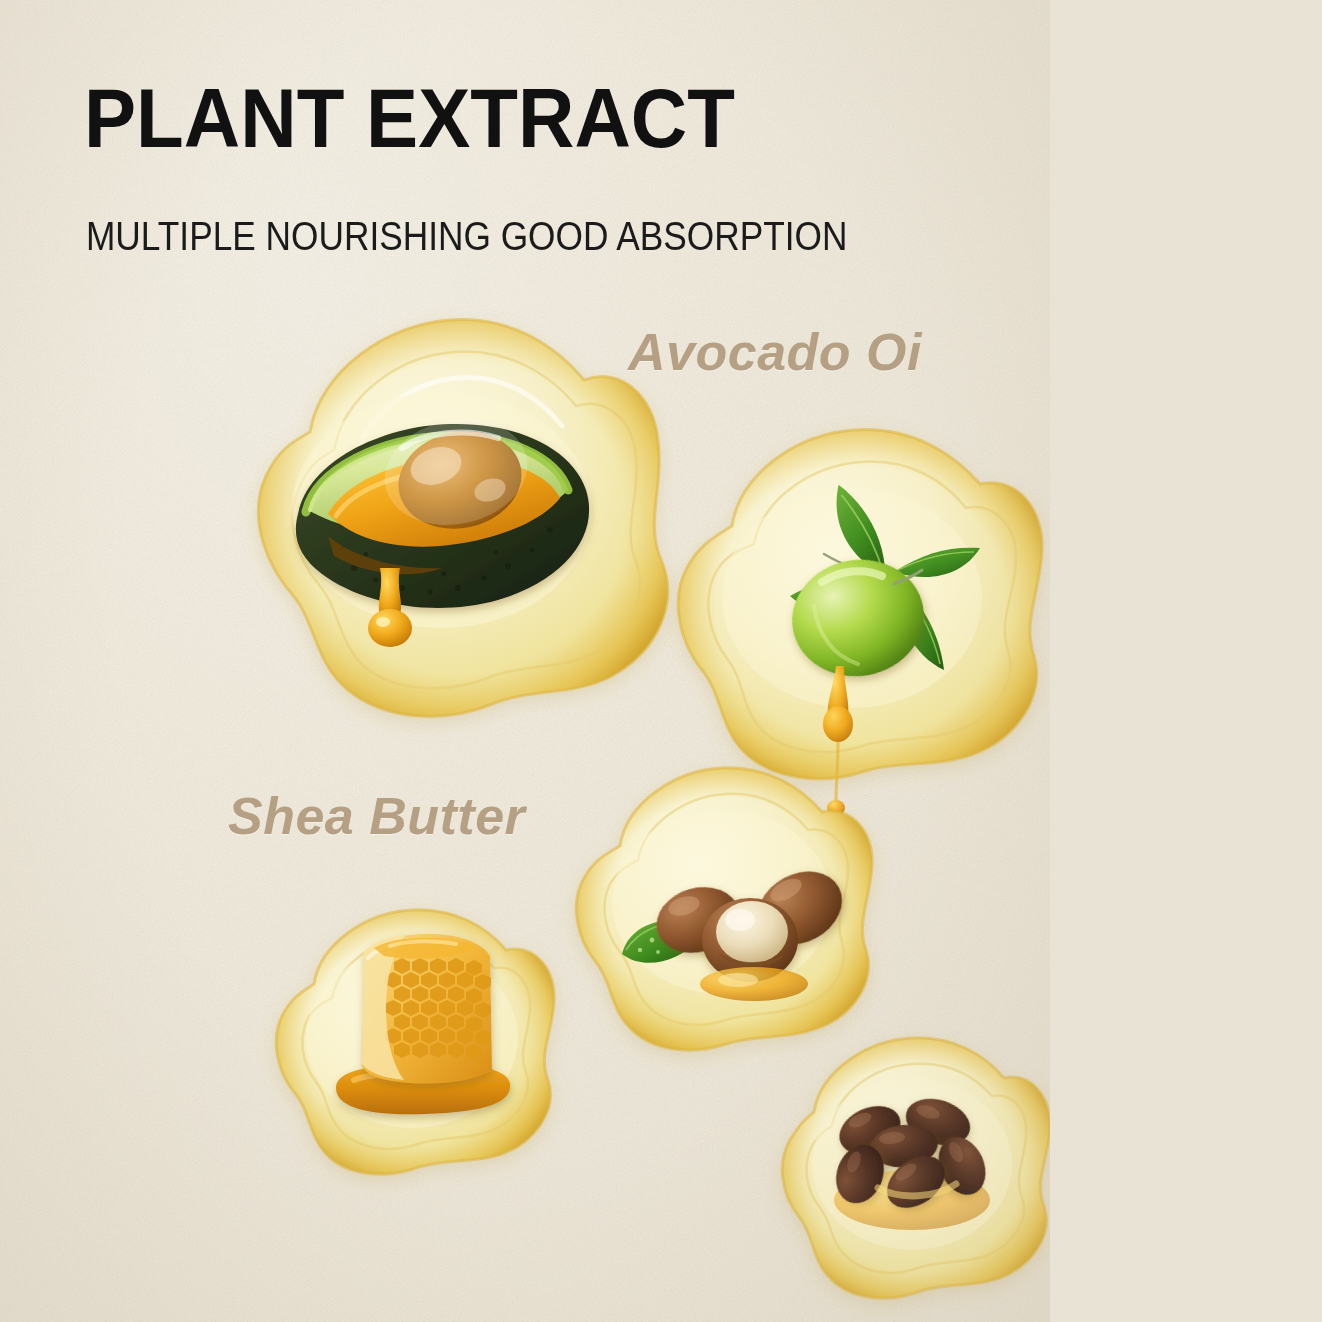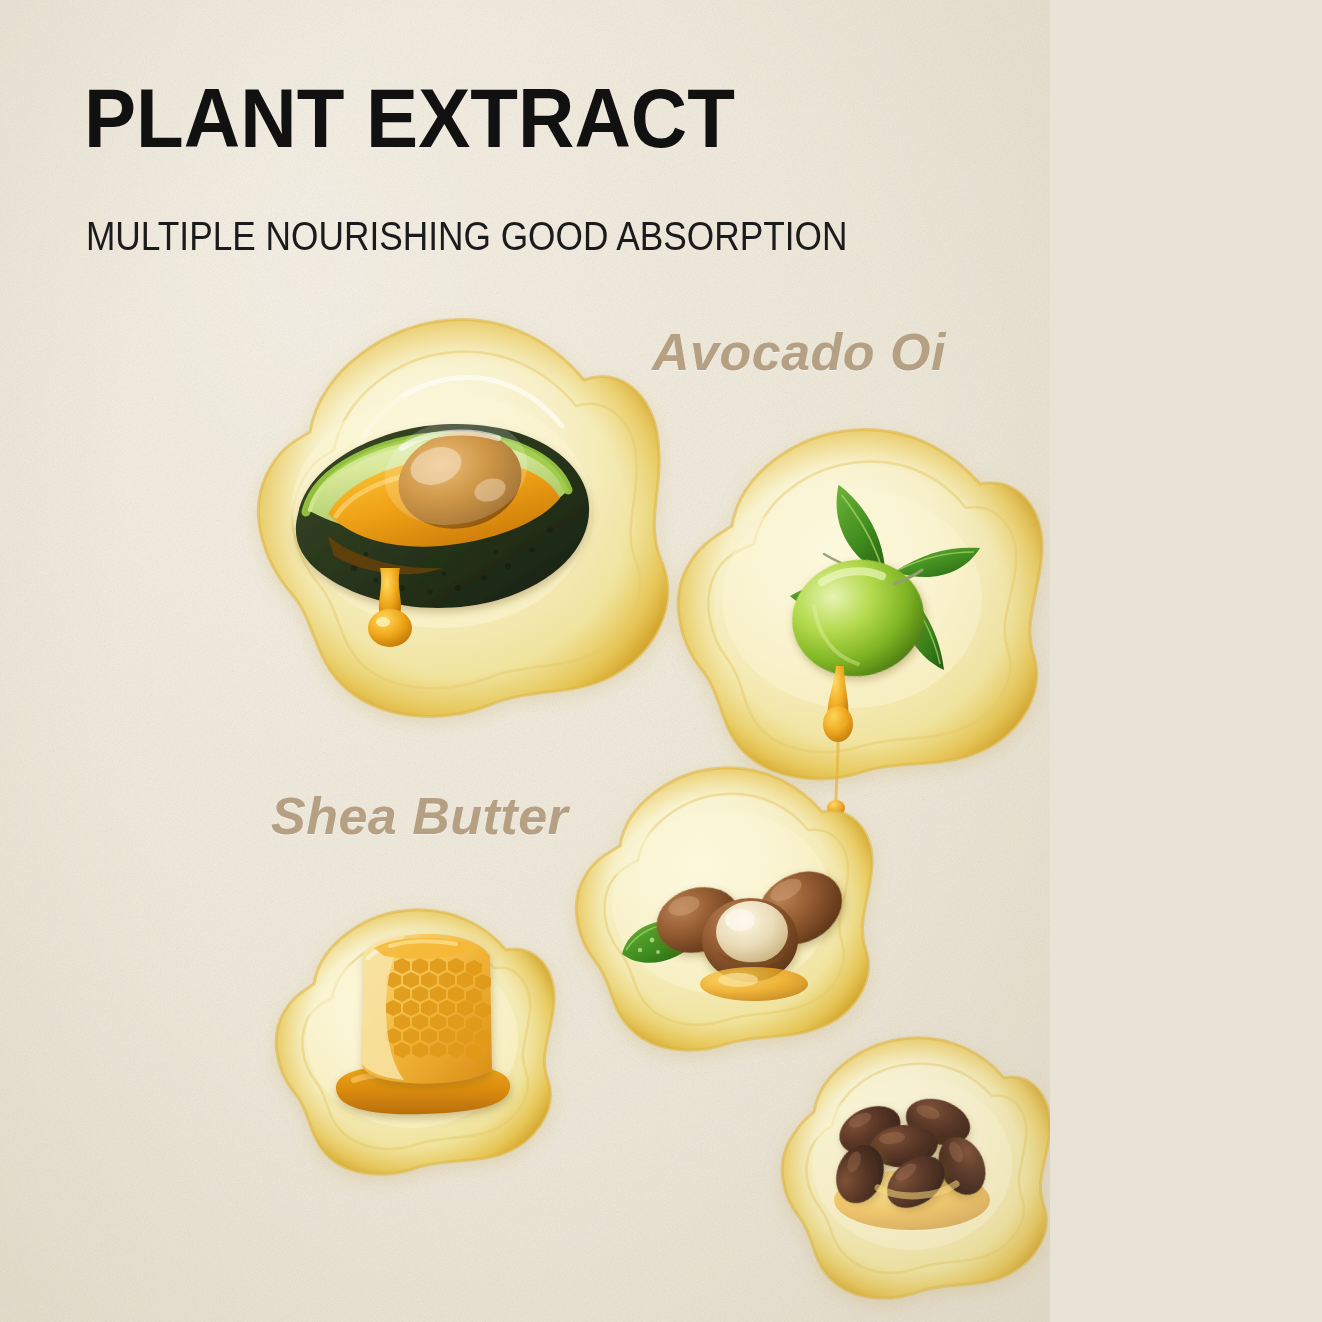--- a/index.html
+++ b/index.html
@@ -62,23 +62,23 @@
   .ing-label {
     position: absolute;
     font-size: 52px;
     font-weight: 700;
     font-style: italic;
     color: #b5a083;
     white-space: nowrap;
     letter-spacing: .5px;
     text-shadow: 0 1px 0 rgba(255,255,255,.45);
   }
-  .lbl-avocado  { left: 628px; top: 322px; margin-left: 24px; }
+  .lbl-avocado  { left: 628px; top: 322px; }
   .lbl-olive    { left: 1000px; top: 452px; }
-  .lbl-shea     { left: 228px; top: 786px; margin-left: 43px; }
+  .lbl-shea     { left: 228px; top: 786px; }
   .lbl-argan    { left: 938px; top: 962px; }
   .lbl-beeswax  { left: 88px;  top: 1166px; }
 
   .blob-layer { position: absolute; inset: 0; }
   svg.blob { position: absolute; overflow: visible; }
 </style>
 </head>
 <body>
 
 <div id="stage">

